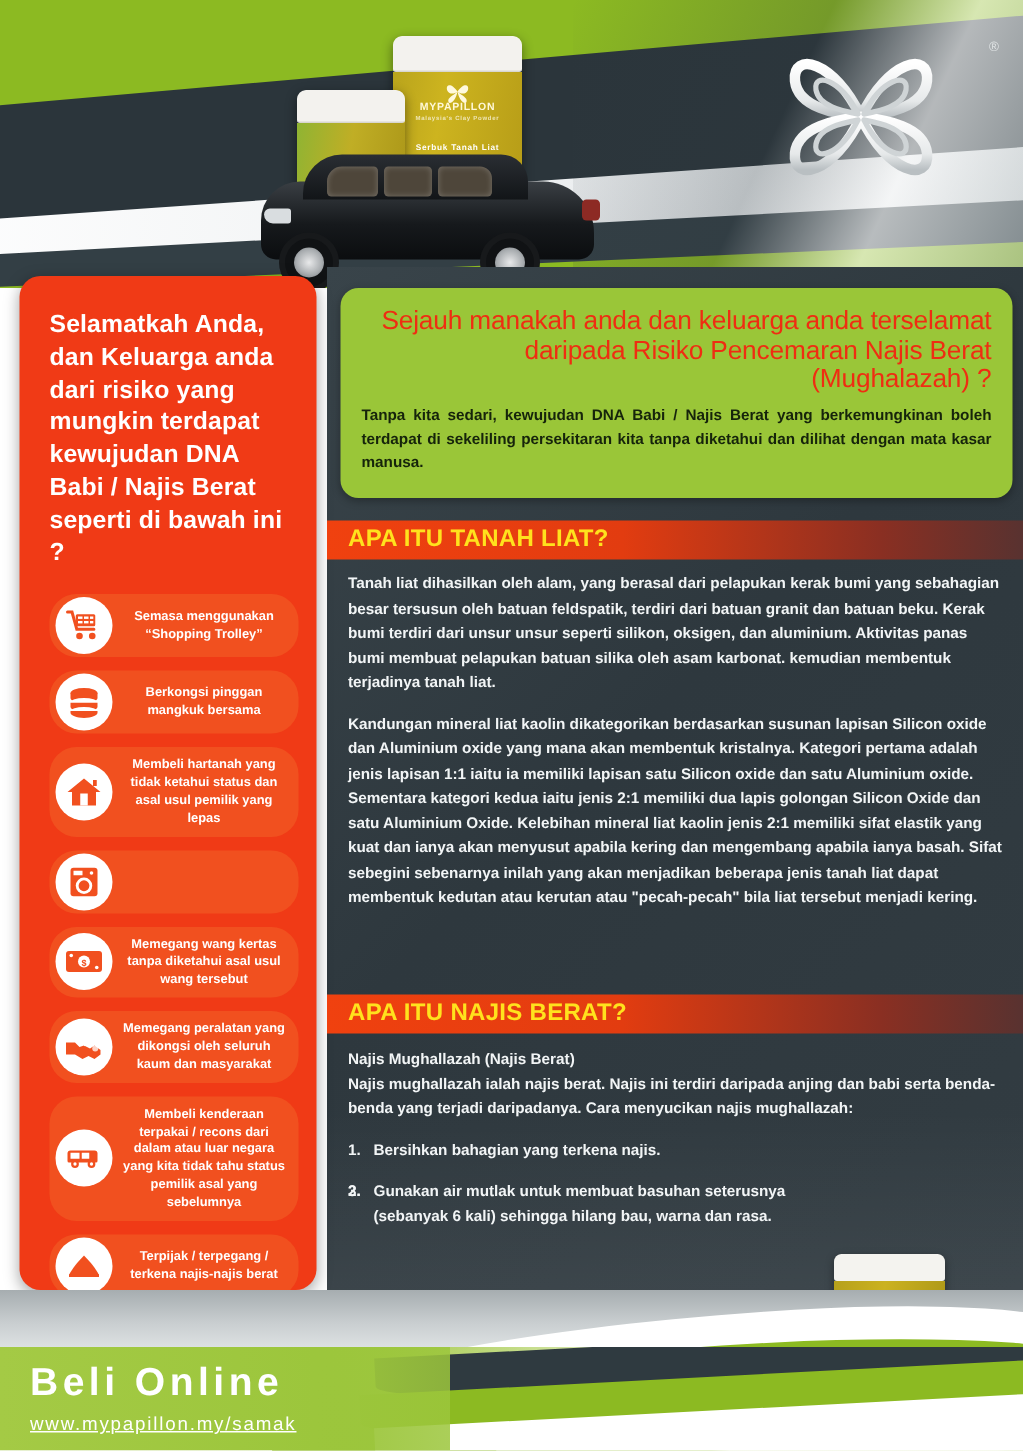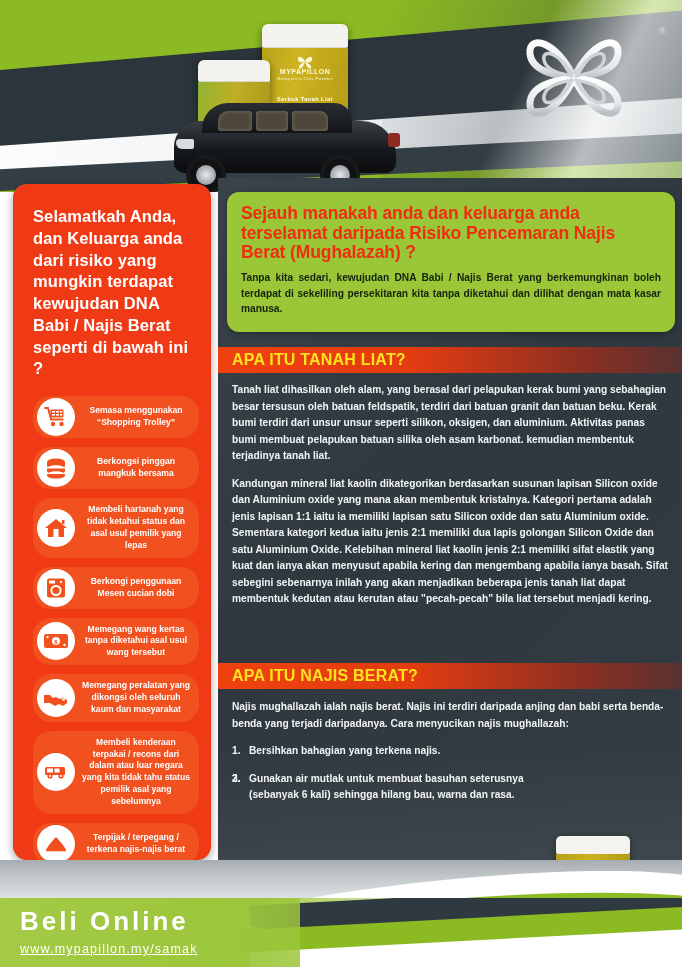--- a/index.html
+++ b/index.html
@@ -148,22 +148,23 @@
     content:""; position:absolute; left:0; bottom:0; width:100%; height:120px;
     background:linear-gradient(180deg, rgba(255,255,255,0) 0%, rgba(255,255,255,.06) 100%);
   }
 
   .green-box{
     position:absolute; left:227px; top:192px; width:448px; height:140px;
     background:#9ac638; border-radius:12px; padding:12px 14px 10px 14px;
     box-shadow:0 2px 6px rgba(0,0,0,.3);
   }
   .green-head{
-    color:#ef2d12; font-weight:bold; font-size:17.5px; line-height:1.12;
+    color:#ef2d12; font-weight:normal; font-size:17.5px; line-height:1.12;
     letter-spacing:-.1px;
+    text-align:right;
   }
   .green-sub{
     margin-top:7px; color:#16240b; font-size:10.2px; font-weight:bold;
     line-height:1.55; text-align:justify;
   }
 
   .sec-bar{
     position:absolute; left:218px; width:492px; height:26px;
     background:linear-gradient(90deg,#f0410f 0%, #e23c10 40%, #8a2f22 75%, #4a3334 100%);
     display:flex; align-items:center;
@@ -396,21 +397,20 @@
     <div class="risk-item">
       <div class="risk-icon">
         <svg width="24" height="22" viewBox="0 0 24 22">
           <rect x="3" y="1.5" width="18" height="19" rx="2" fill="#f1501f"></rect>
           <rect x="5" y="3.5" width="6" height="3" fill="#fff"></rect>
           <circle cx="17" cy="5" r="1.2" fill="#fff"></circle>
           <circle cx="12" cy="13.5" r="5.5" fill="#fff"></circle>
           <circle cx="12" cy="13.5" r="3.6" fill="#f1501f"></circle>
         </svg>
       </div>
-      <div class="risk-text">Berkongi penggunaan Mesen cucian dobi</div>
     </div>
 
     <div class="risk-item">
       <div class="risk-icon">
         <svg width="26" height="20" viewBox="0 0 26 20">
           <rect x="1" y="3" width="24" height="14" rx="2" fill="#f1501f"></rect>
           <circle cx="13" cy="10" r="4" fill="#fff"></circle>
           <text x="13" y="13" font-size="6" text-anchor="middle" fill="#f1501f" font-family="Liberation Sans, sans-serif" font-weight="bold">$</text>
           <circle cx="4.5" cy="6" r="1.2" fill="#fff"></circle>
             <circle cx="21.5" cy="14" r="1.2" fill="#fff"></circle>
@@ -469,20 +469,21 @@
 <div class="body-text" id="clay-text">
   <p>Tanah liat dihasilkan oleh alam, yang berasal dari pelapukan kerak bumi yang sebahagian besar  tersusun oleh batuan feldspatik, terdiri dari batuan granit dan batuan beku. Kerak bumi terdiri dari unsur unsur seperti silikon, oksigen, dan aluminium. Aktivitas panas bumi membuat pelapukan batuan silika oleh asam karbonat. kemudian membentuk terjadinya tanah liat.</p>
   <p>Kandungan mineral liat kaolin dikategorikan berdasarkan susunan lapisan Silicon oxide dan Aluminium oxide yang mana akan membentuk kristalnya. Kategori pertama adalah jenis lapisan 1:1 iaitu ia memiliki lapisan satu Silicon oxide dan satu Aluminium oxide. Sementara kategori kedua iaitu jenis 2:1 memiliki dua lapis golongan Silicon Oxide dan satu Aluminium Oxide. Kelebihan mineral liat kaolin jenis 2:1 memiliki sifat elastik yang kuat dan ianya akan menyusut apabila kering dan mengembang apabila ianya basah. Sifat sebegini sebenarnya inilah yang akan menjadikan beberapa jenis tanah liat dapat membentuk kedutan atau kerutan atau "pecah-pecah" bila liat tersebut menjadi kering.</p>
 </div>
 
 <div class="sec-bar" id="bar-najis">
   <span>APA ITU NAJIS BERAT?</span>
 </div>
 <div class="body-text" id="najis-text">
   <div class="lead">
+    <div>Najis Mughallazah (Najis Berat)</div>
     <div>Najis mughallazah ialah najis berat. Najis ini terdiri daripada anjing dan babi serta benda-benda yang terjadi daripadanya. Cara menyucikan najis mughallazah:</div>
   </div>
   <ol>
     <li>
       <span class="num">1.</span>
       <span>Bersihkan bahagian yang terkena najis.</span>
     </li>
     <li>
       <span class="num">2.</span>
     </li>

